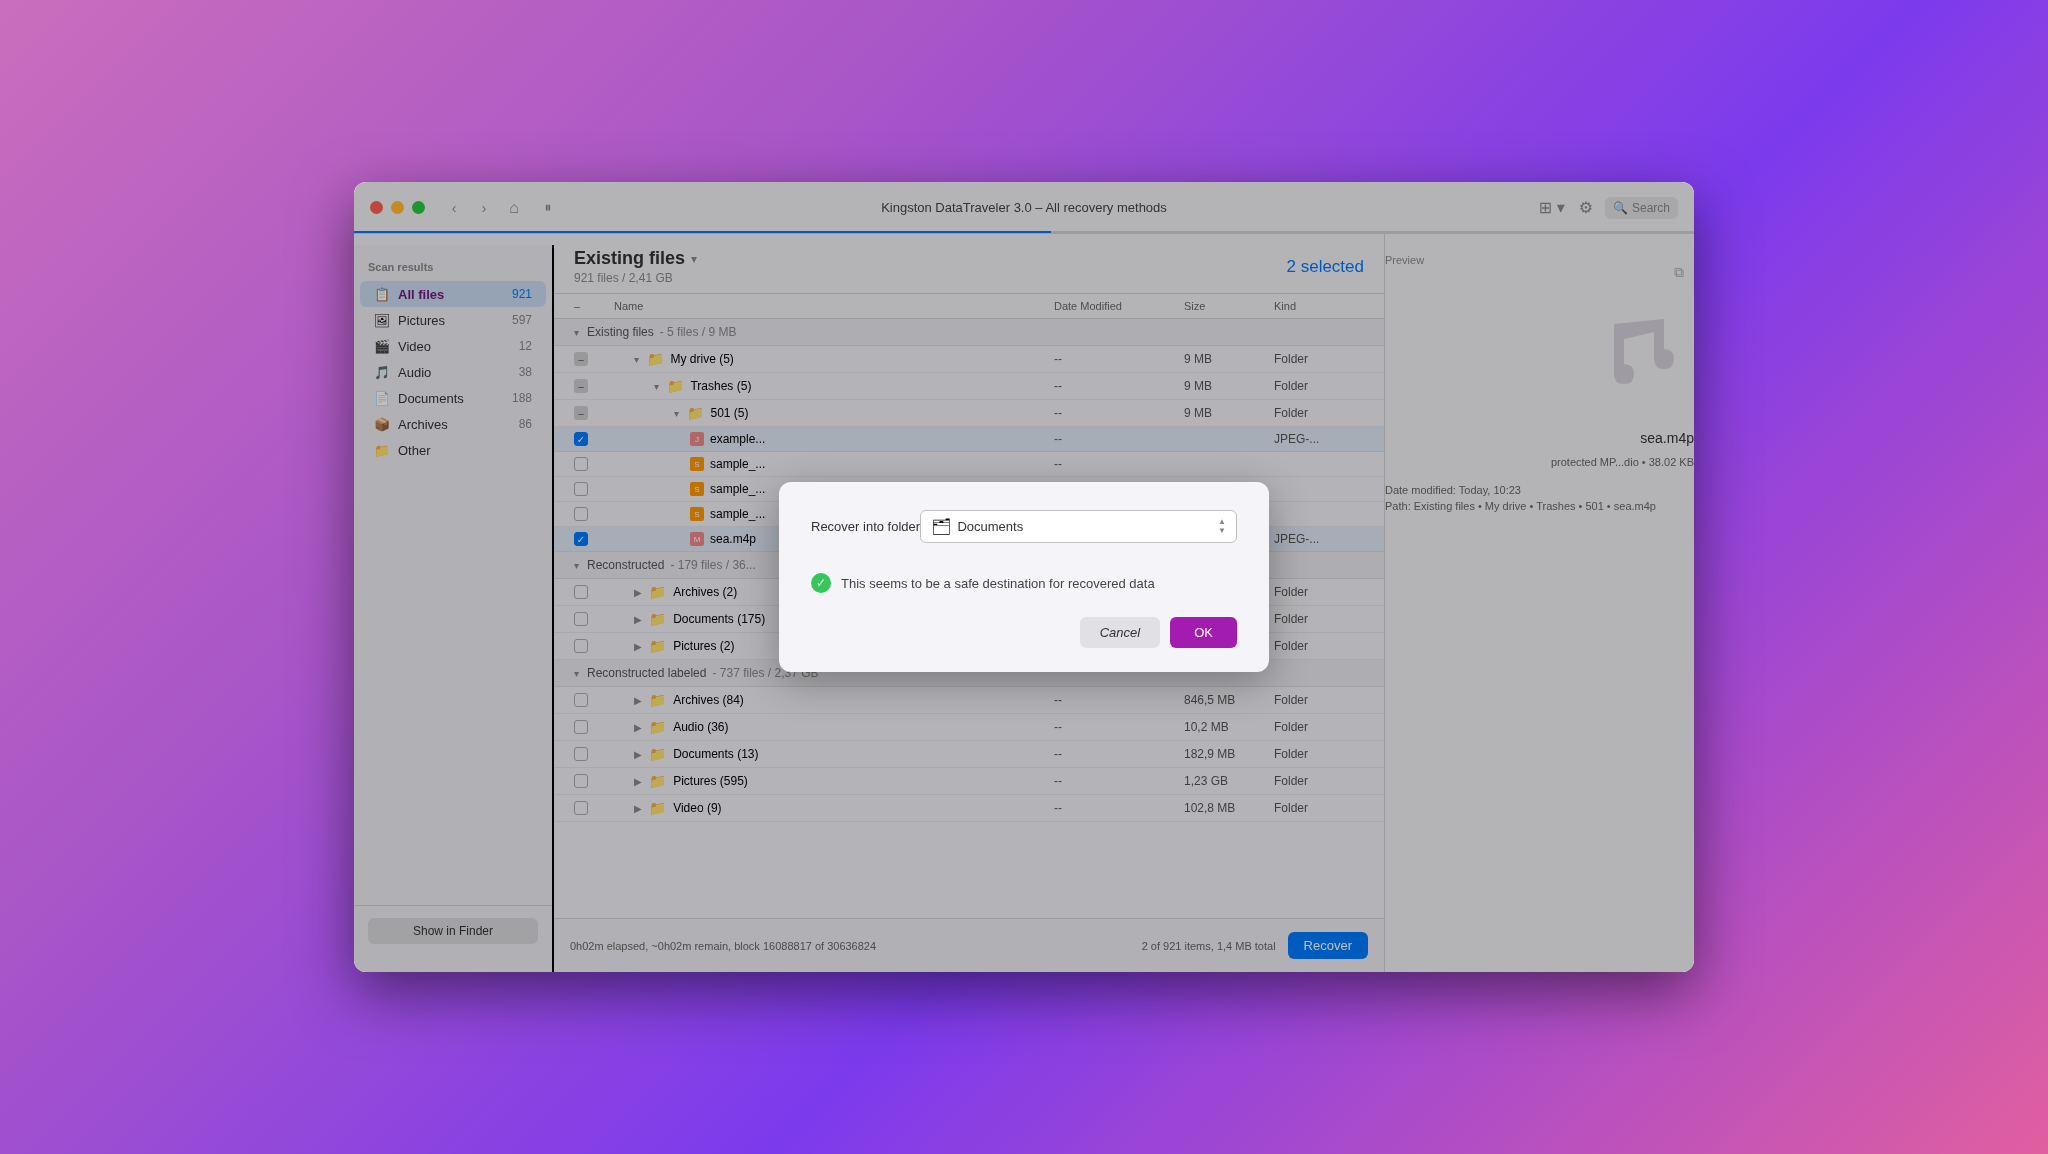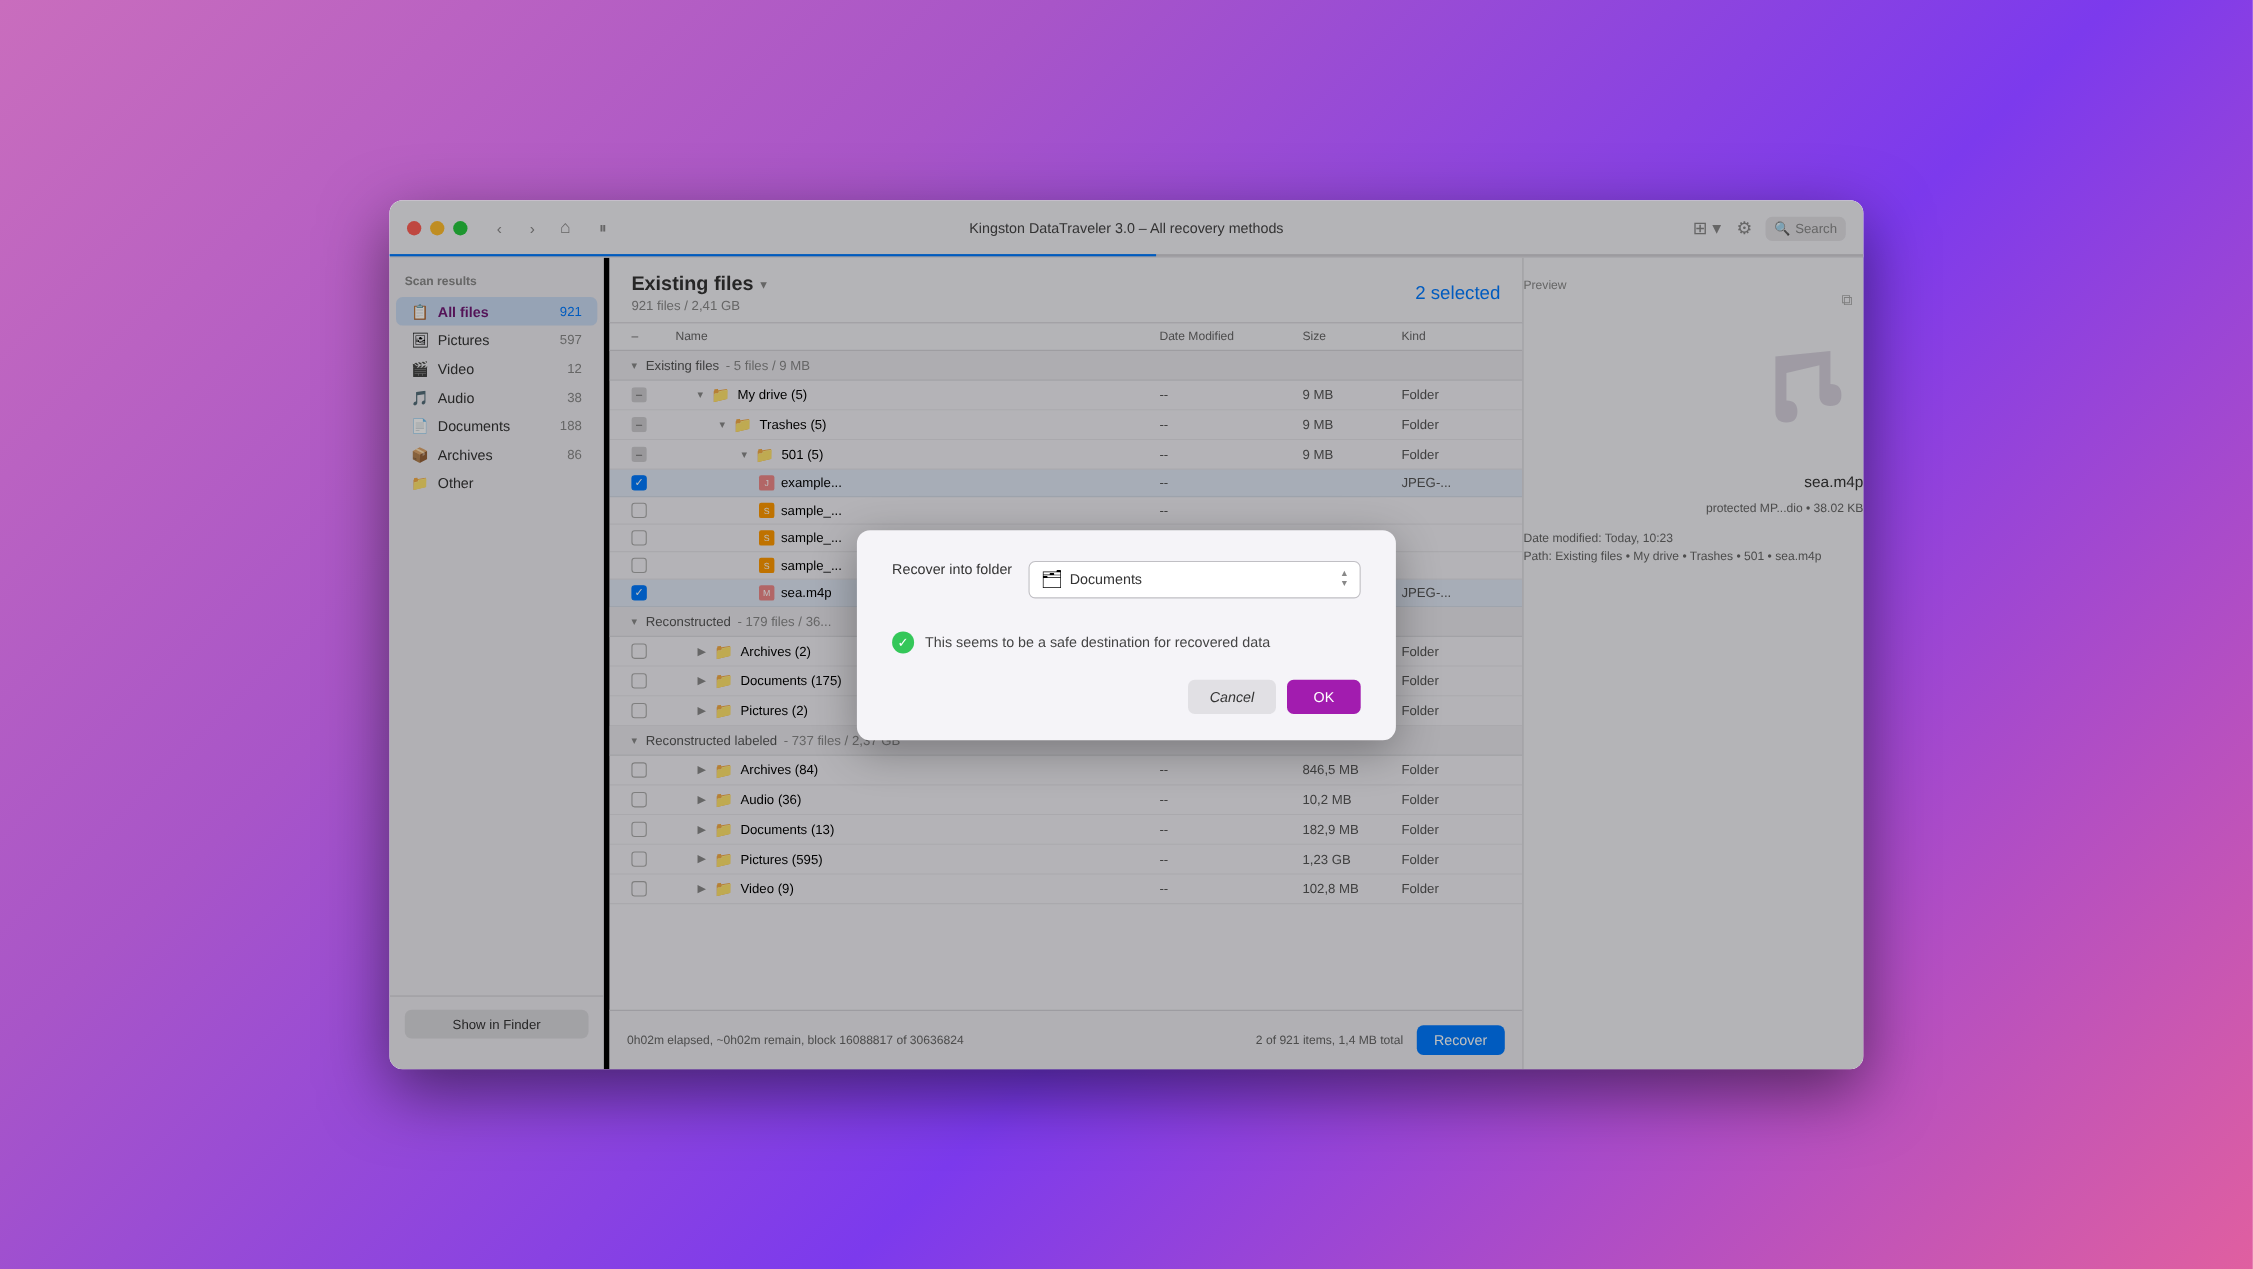--- a/index.html
+++ b/index.html
@@ -124,25 +124,26 @@
     
     .main-area {
       display: flex;
       flex: 1;
       overflow: hidden;
     }
     
     .sidebar {
       width: 200px;
       background: rgba(235,234,240,0.9);
-      border-right: 5px solid #000000;
+      border-right: 2px solid #000000;
       padding: 16px 0;
       flex-shrink: 0;
       display: flex;
       flex-direction: column;
+      margin-top: 11px;
     }
     .scan-results-label {
       font-size: 11px;
       color: #888;
       padding: 0 14px 8px;
       font-weight: 600;
       text-transform: none;
     }
     .sidebar-item {
       display: flex;
@@ -391,21 +392,22 @@
     }
     .modal {
       background: #f5f4f8;
       border-radius: 12px;
       padding: 28px 32px 24px;
       width: 490px;
       box-shadow: 0 10px 40px rgba(0,0,0,0.3);
     }
     .modal-row {
       display: flex;
-      gap: 15px;
+      align-items: center;
+      gap: 0;
       margin-bottom: 30px;
     }
     .modal-label {
       font-size: 13px;
       color: #333;
       white-space: nowrap;
     }
     .folder-selector {
       flex: 1;
       display: flex;

